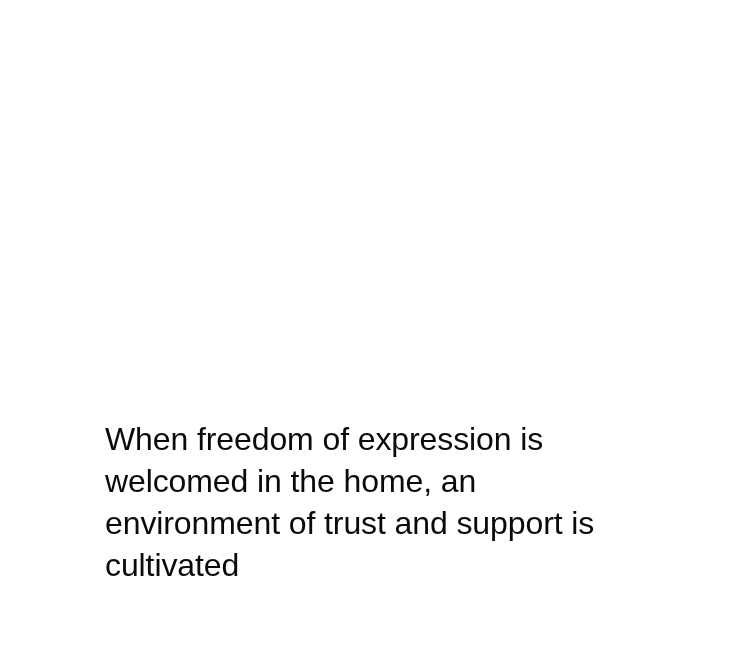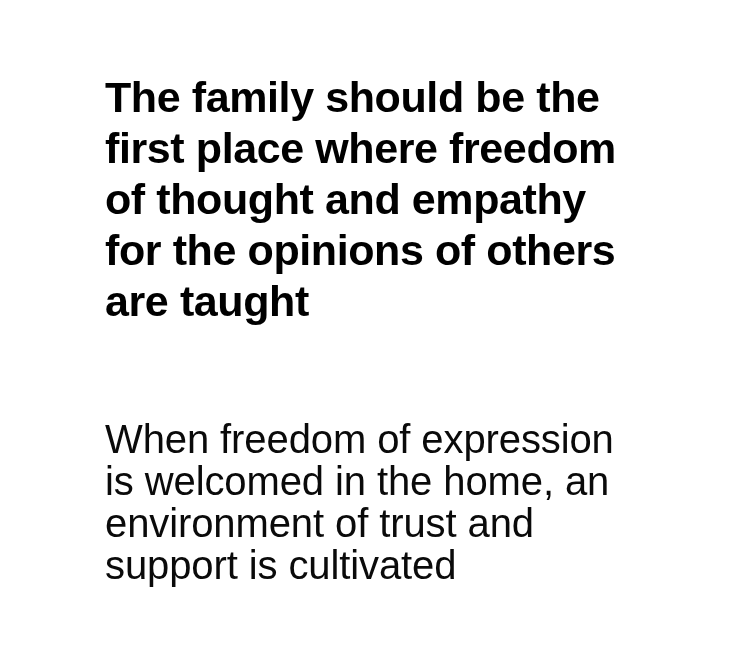--- a/index.html
+++ b/index.html
@@ -50,36 +50,33 @@
     position: absolute;
     left: 105px;
     top: 418px;
     width: 545px;
   }
 
   .subheading {
     margin: 0;
     padding: 0;
     font-family: "Liberation Sans", sans-serif;
-    font-size: 40px;
+    font-size: 32px;
     font-weight: normal;
     line-height: 42px;
     letter-spacing: -0.1px;
     color: #0a0a0a;
     width: 536px;
     text-align: left;
     word-wrap: break-word;
   }
 </style>
 </head>
 <body>
 
 <div class="slide" style="background: rgb(255, 255, 255);">
 
-  <div class="content-block">
-    <h1 class="headline" style="color: rgb(0, 0, 0);">The family should be the first place where freedom of thought and empathy for the opinions of others are taught</h1>
-  </div>
 
   <div class="subheading-block">
     <p class="subheading" style="color: rgb(10, 10, 10);">When freedom of expression is welcomed in the home, an environment of trust and support is cultivated</p>
   </div>
 
 </div>
 
 </body></html>

